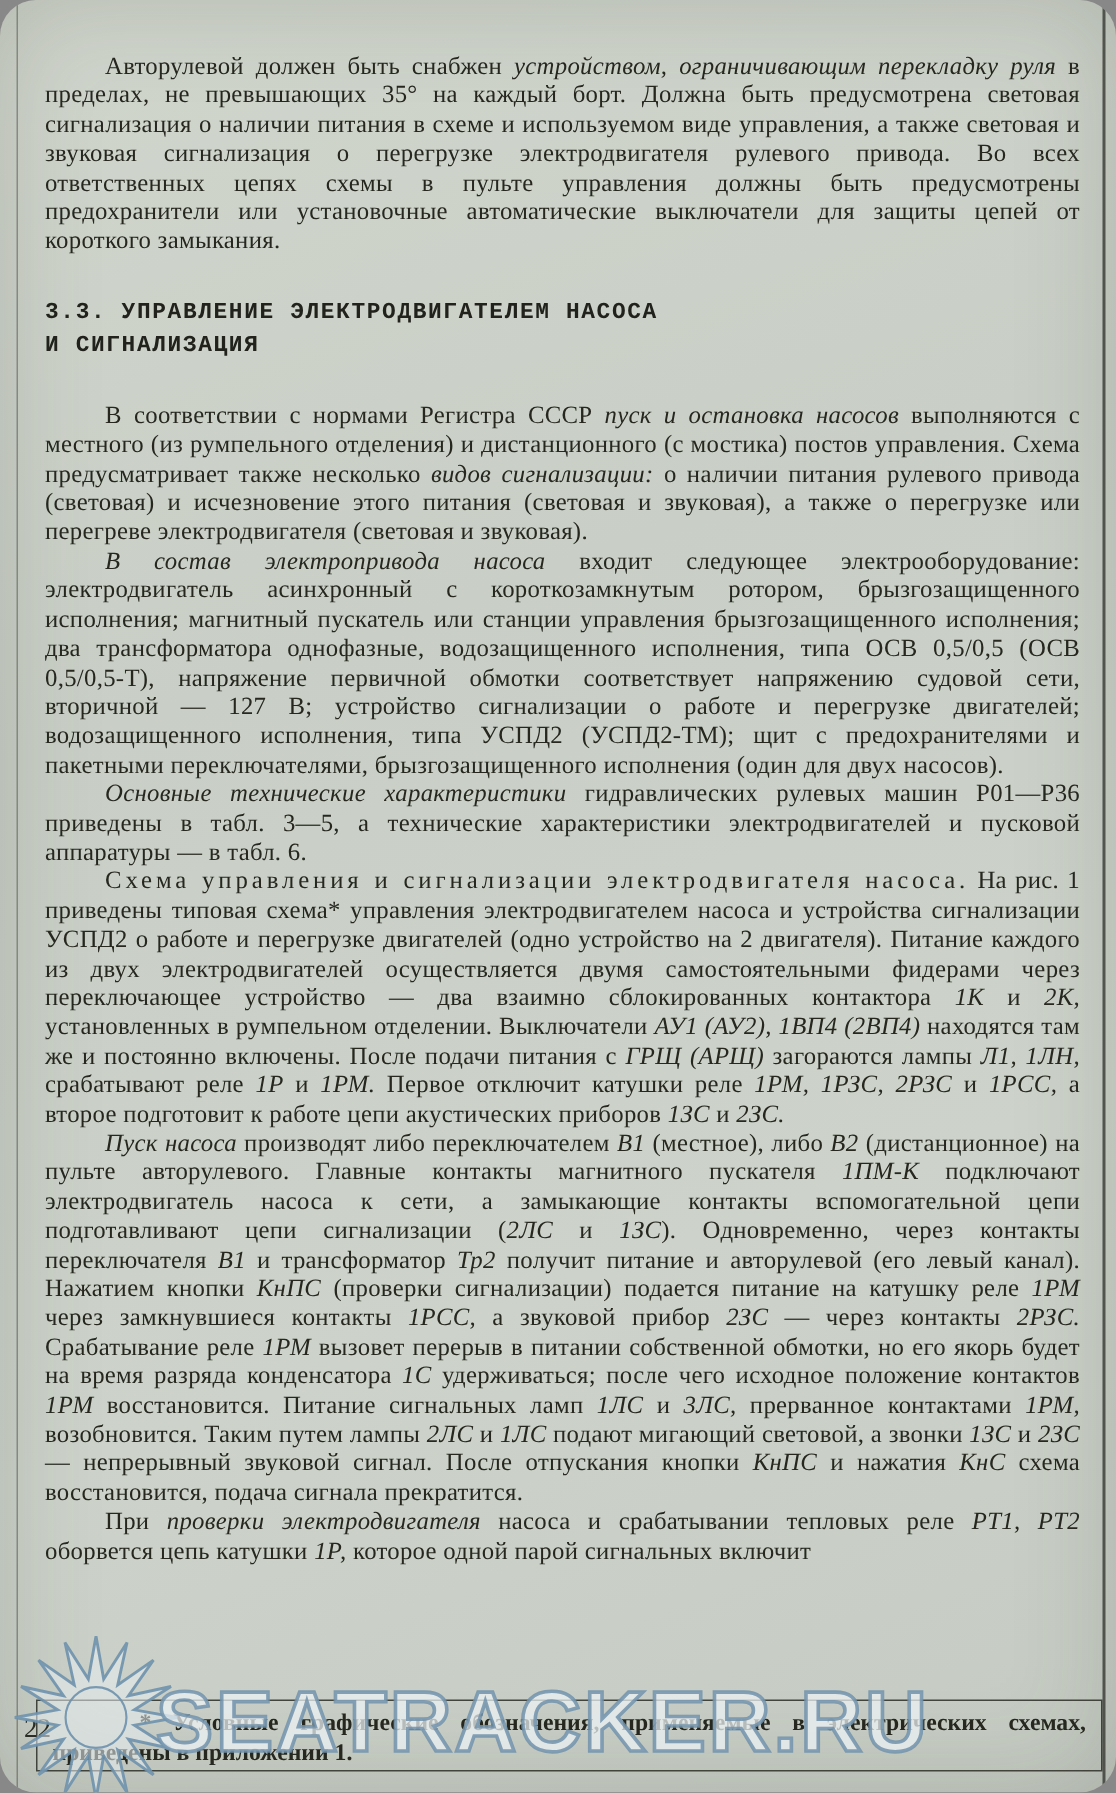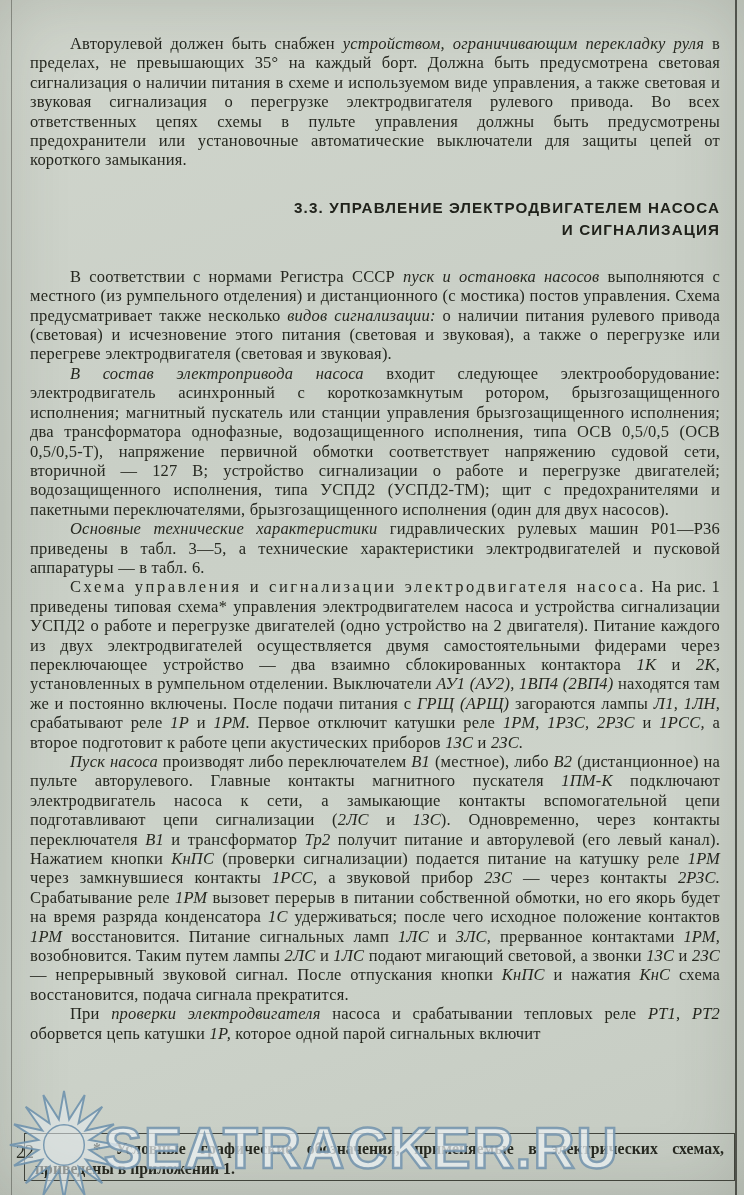--- a/index.html
+++ b/index.html
@@ -6,20 +6,21 @@
   html, body { margin: 0; padding: 0; background: #888; }
   .page {
     position: relative;
     width: 744px;
     height: 1195px;
     margin: 0 auto;
     overflow: hidden;
     background: linear-gradient(160deg, #d1d6cd 0%, #c9cfc6 35%, #cdd3ca 68%, #c5cbc2 100%);
     font-family: "Liberation Serif", "DejaVu Serif", serif;
     color: #262820;
+    border-radius: 24px;
   }
   .page::after {
     content: "";
     position: absolute; inset: 0;
     pointer-events: none;
     box-shadow: inset 0 0 70px rgba(58, 64, 54, 0.20);
   }
   .rule-left  { position: absolute; left: 11px;  top: 0; bottom: 0; width: 1px; background: rgba(60,62,55,0.45); }
   .rule-right { position: absolute; right: 7px; top: 0; bottom: 0; width: 2px; background: rgba(44,46,40,0.75); }
   .content { position: absolute; left: 30px; right: 24px; top: 34px; }
@@ -28,27 +29,26 @@
     font-size: 16.5px;
     line-height: 19.4px;
     text-align: justify;
     text-indent: 40px;
     letter-spacing: 0.2px;
   }
   .para .italic { font-style: italic; }
   .para .spaced { letter-spacing: 2.6px; }
   .heading {
     margin: 27px 0 26px 0;
-    font-family: Liberation Sans, sans-serif;
+    font-family: Liberation Mono, monospace;
     font-size: 15.2px;
     font-weight: 700;
     letter-spacing: 1.1px;
     line-height: 22px;
     color: #20221b;
-    text-align: right;
   }
   .heading span { display: block; }
   .footnote-box {
     position: absolute;
     left: 24px; right: 9px; bottom: 14px;
     border: 1.6px solid rgba(42,45,38,0.85);
     padding: 5px 10px 0 10px;
     min-height: 48px;
     background: transparent;
     font-weight: bold;

